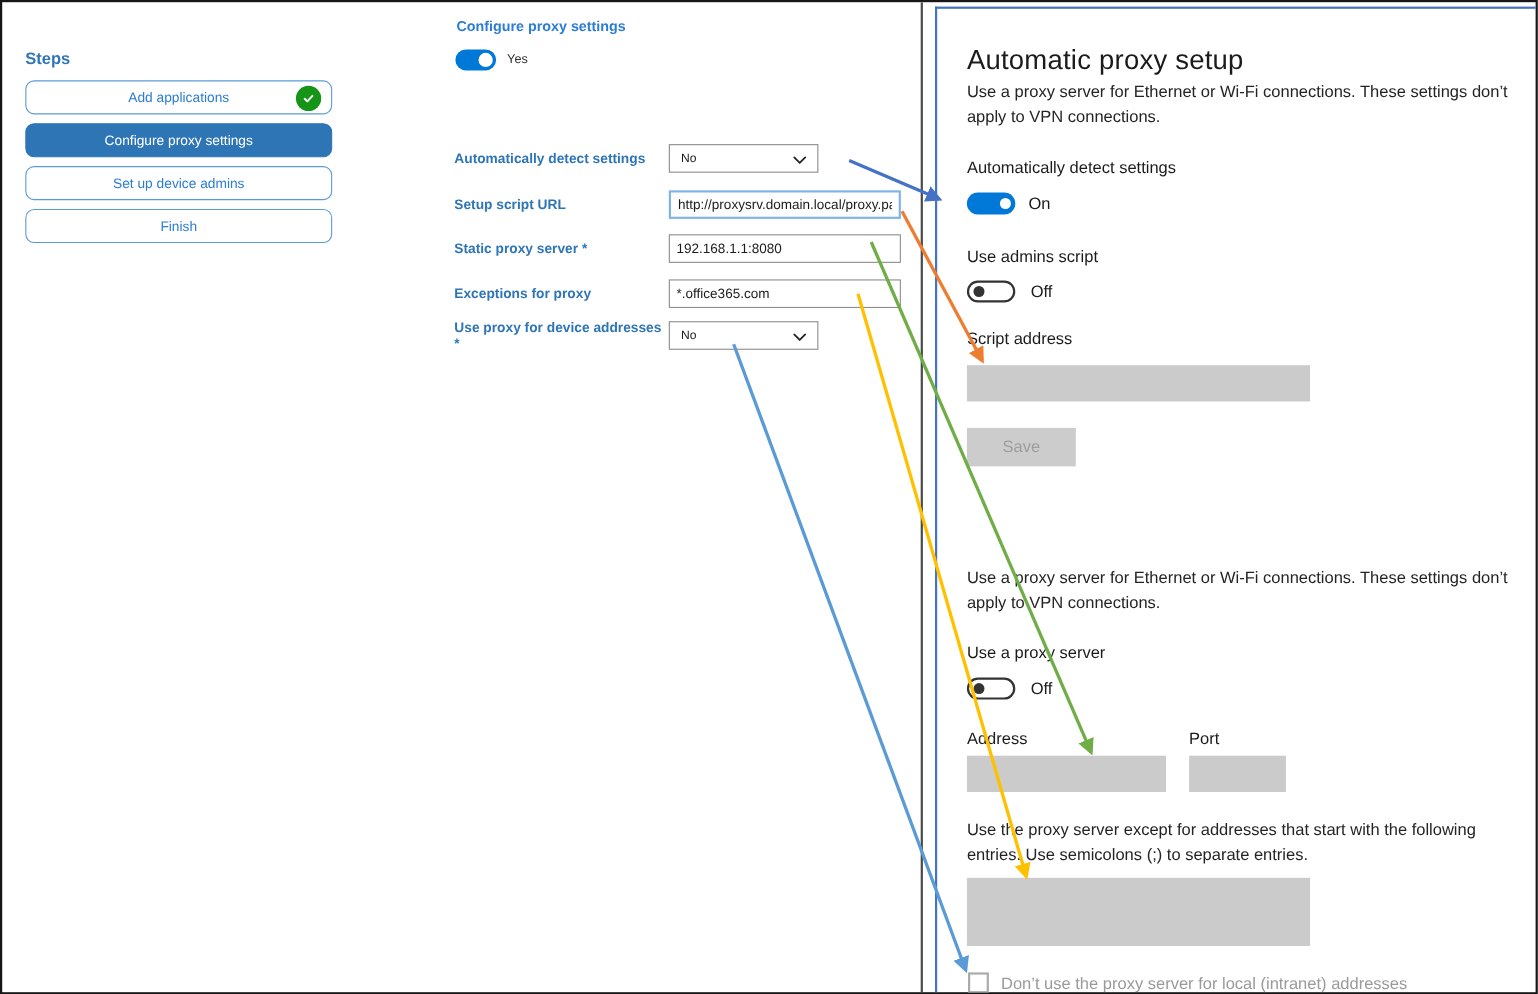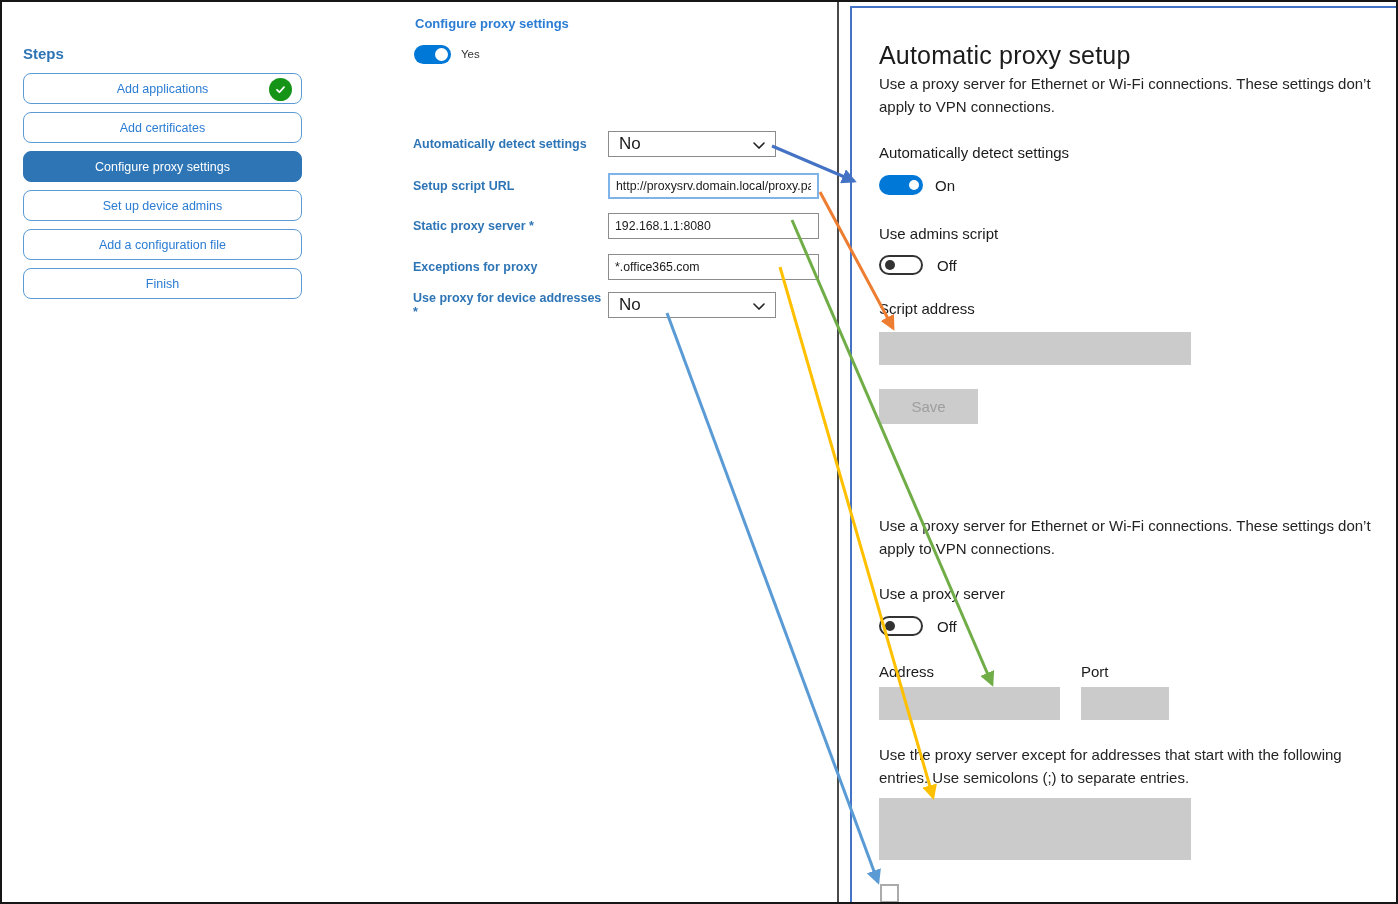--- a/index.html
+++ b/index.html
@@ -50,23 +50,23 @@
     position: absolute; left: 459px; top: 46px;
     font-size: 11.5px; color: #333333;
   }
   .field-label {
     position: absolute; left: 411px; width: 190px; height: 26px;
     display: flex; align-items: center;
     font-size: 12.5px; font-weight: 600; color: #2E75B6;
   }
   .control { position: absolute; left: 606px; height: 26px; background: #fff; }
   .dropdown {
-    width: 168px; border: 1px solid #8C8C8C;
+    width: 136px; border: 1px solid #8C8C8C;
     display: flex; align-items: center;
-    font-size: 17px; color: #1b1b1b; padding: 0 10px;
+    font-size: 11px; color: #1b1b1b; padding: 0 10px;
   }
   .dropdown svg { position: absolute; right: 10px; top: 10px; }
   .textbox {
     width: 211px; border: 1px solid #8C8C8C;
     font-size: 12.3px; color: #1b1b1b; padding: 0 6px;
     font-family: "Liberation Sans", sans-serif;
   }
   .textbox.focused { border: 2px solid #7EB4EA; }
 
   
@@ -109,31 +109,25 @@
   <div class="steps-title">Steps</div>
 
   <div class="step-btn">
     <span>Add applications</span>
     <span class="check-badge">
       <svg width="13" height="13" viewBox="0 0 24 24">
           <path d="M5.5 12.5l4.5 4.5 8.5-9.5" stroke="#ffffff" stroke-width="3.2" fill="none" stroke-linecap="round" stroke-linejoin="round"></path>
         </svg>
     </span>
   </div>
-  <div class="step-btn">
-    <span>Add certificates</span>
-  </div>
   <div class="step-btn selected">
     <span>Configure proxy settings</span>
   </div>
   <div class="step-btn">
     <span>Set up device admins</span>
-  </div>
-  <div class="step-btn">
-    <span>Add a configuration file</span>
   </div>
   <div class="step-btn">
     <span>Finish</span>
   </div>
 </div>
 
 <div class="form-title">Configure proxy settings</div>
 
 <div class="toggle-sm">
     <div class="knob"></div>
@@ -198,20 +192,21 @@
 
   <div class="p-label" style="left:27px; top:655px">Address</div>
   <div class="p-label" style="left:229px; top:655px">Port</div>
   <input class="gray-input" style="left: 27px; top: 679px; width: 181px; height: 33px; border: none;" value="">
   <input class="gray-input" style="left: 229px; top: 679px; width: 88px; height: 33px; border: none;" value="">
 
   <div class="p-body" style="left:27px; top:735px; width:500px">Use the proxy server except for addresses that start with the following entries. Use semicolons (;) to separate entries.</div>
   <textarea class="gray-input" style="left: 27px; top: 790px; width: 312px; height: 62px; border: none; resize: none;"></textarea>
 
   <div class="checkbox" style="left:28px; top:876px"></div>
+  <div class="checkbox-label" style="left:58px; top:878px">Don’t use the proxy server for local (intranet) addresses</div>
 </div>
 
 <svg class="arrows">
   <defs>
     <marker id="ah0" markerWidth="5" markerHeight="5" refX="4" refY="2.5" orient="auto">
       <path d="M0,0 L5,2.5 L0,5 z" fill="#4472C4"></path>
     </marker>
     <marker id="ah1" markerWidth="5" markerHeight="5" refX="4" refY="2.5" orient="auto">
       <path d="M0,0 L5,2.5 L0,5 z" fill="#ED7D31"></path>
     </marker>

